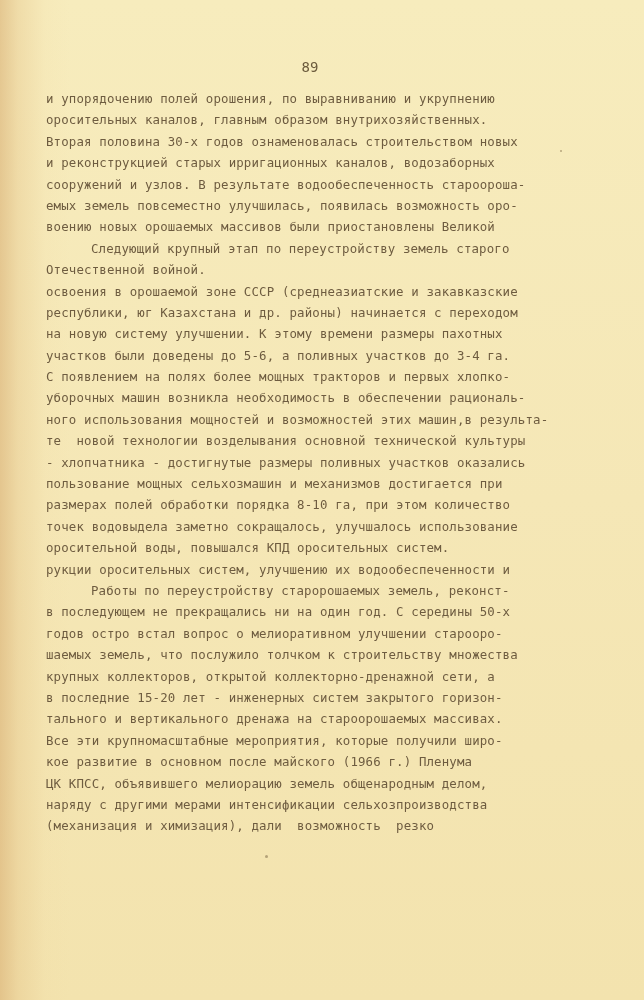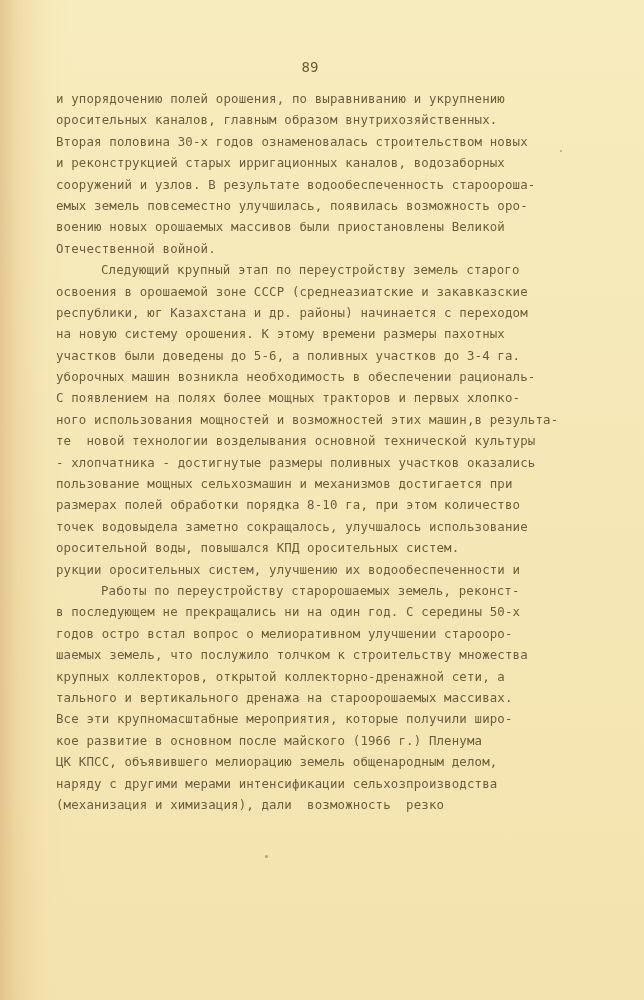--- a/index.html
+++ b/index.html
@@ -41,21 +41,20 @@
       font-family: "DejaVu Sans Mono", monospace;
       font-size: 12.4px;
       line-height: 21.4px;
       color: #6e5c40;
       letter-spacing: 0.15px;
     }
     .line {
       white-space: pre;
       display: block;
       height: 21.4px;
-      margin-left: 10px;
     }
     .line.indent {
       padding-left: 45px;
     }
     .speck {
       position: absolute;
       width: 3px;
       height: 3px;
       border-radius: 50%;
       background: #8a7654;
@@ -70,43 +69,44 @@
 
   <div class="text-block">
 
     <span class="line">и упорядочению полей орошения, по выравниванию и укрупнению</span>
     <span class="line">оросительных каналов, главным образом внутрихозяйственных.</span>
     <span class="line">Вторая половина 30-х годов ознаменовалась строительством новых</span>
     <span class="line">и реконструкцией старых ирригационных каналов, водозаборных</span>
     <span class="line">сооружений и узлов. В результате водообеспеченность староороша-</span>
     <span class="line">емых земель повсеместно улучшилась, появилась возможность оро-</span>
     <span class="line">воению новых орошаемых массивов были приостановлены Великой</span>
+    <span class="line indent">Следующий крупный этап по переустройству земель старого</span>
+
     <span class="line">Отечественной войной.</span>
-
-    <span class="line indent">Следующий крупный этап по переустройству земель старого</span>
     <span class="line">освоения в орошаемой зоне СССР (среднеазиатские и закавказские</span>
     <span class="line">республики, юг Казахстана и др. районы) начинается с переходом</span>
-    <span class="line">на новую систему орошения. К этому времени размеры пахотных</span>
+    <span class="line">на новую систему улучшении. К этому времени размеры пахотных</span>
     <span class="line">участков были доведены до 5-6, а поливных участков до 3-4 га.</span>
+    <span class="line">С появлением на полях более мощных тракторов и первых хлопко-</span>
     <span class="line">уборочных машин возникла необходимость в обеспечении рациональ-</span>
-    <span class="line">С появлением на полях более мощных тракторов и первых хлопко-</span>
     <span class="line">ного использования мощностей и возможностей этих машин,в результа-</span>
     <span class="line">те  новой технологии возделывания основной технической культуры</span>
     <span class="line">- хлопчатника - достигнутые размеры поливных участков оказались</span>
     <span class="line">пользование мощных сельхозмашин и механизмов достигается при</span>
     <span class="line">размерах полей обработки порядка 8-10 га, при этом количество</span>
     <span class="line">точек водовыдела заметно сокращалось, улучшалось использование</span>
     <span class="line">оросительной воды, повышался КПД оросительных систем.</span>
 
     <span class="line">рукции оросительных систем, улучшению их водообеспеченности и</span>
     <span class="line indent">Работы по переустройству старорошаемых земель, реконст-</span>
     <span class="line">в последующем не прекращались ни на один год. С середины 50-х</span>
     <span class="line">годов остро встал вопрос о мелиоративном улучшении староорo-</span>
     <span class="line">шаемых земель, что послужило толчком к строительству множества</span>
     <span class="line">крупных коллекторов, открытой коллекторно-дренажной сети, а</span>
+    <span class="line">в последние 15-20 лет - инженерных систем закрытого горизон-</span>
     <span class="line">тального и вертикального дренажа на староорошаемых массивах.</span>
     <span class="line">Все эти крупномасштабные мероприятия, которые получили широ-</span>
     <span class="line">кое развитие в основном после майского (1966 г.) Пленума</span>
     <span class="line">ЦК КПСС, объявившего мелиорацию земель общенародным делом,</span>
     <span class="line">наряду с другими мерами интенсификации сельхозпроизводства</span>
     <span class="line">(механизация и химизация), дали  возможность  резко</span>
   </div>
 
   <div class="speck" style="left:265px; top:855px;"></div>
   <div class="speck" style="left:560px; top:150px; width:2px; height:2px;"></div>

